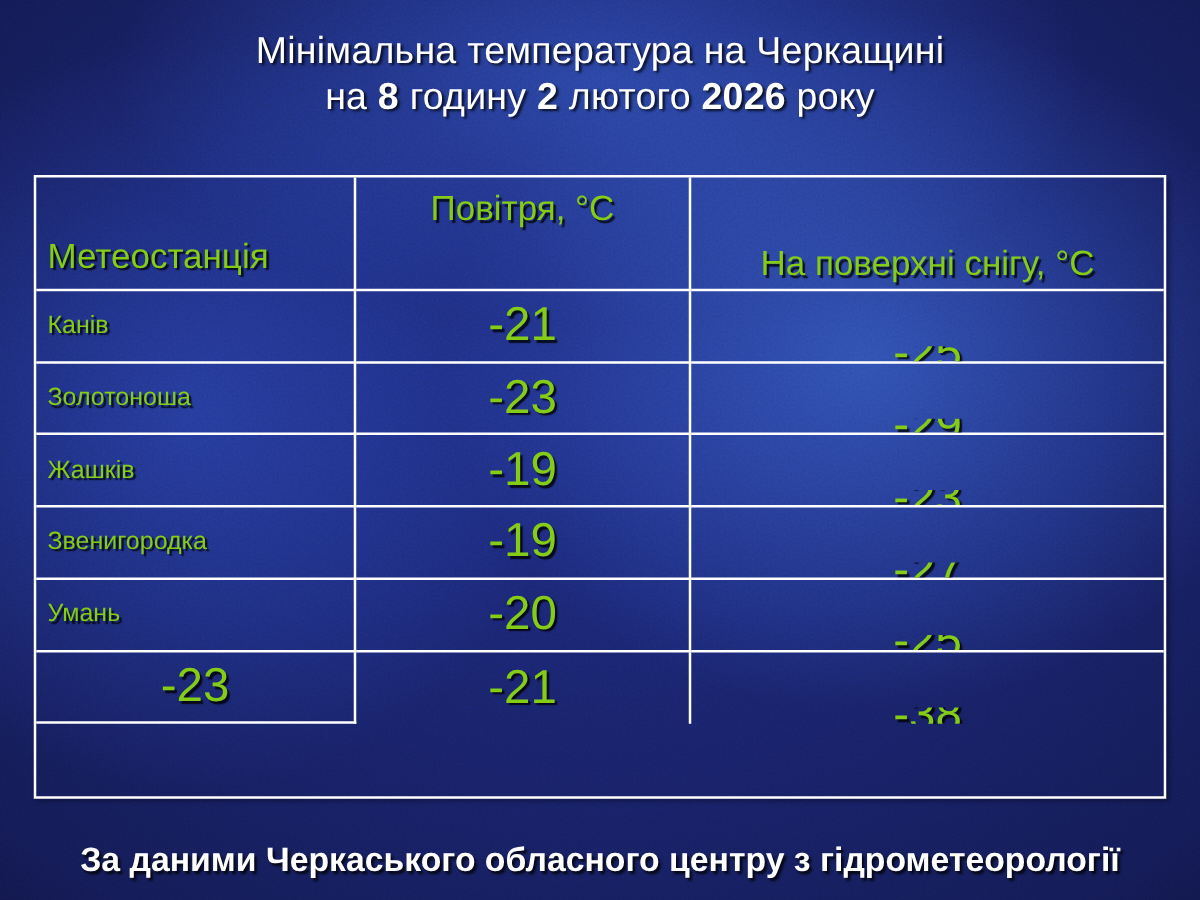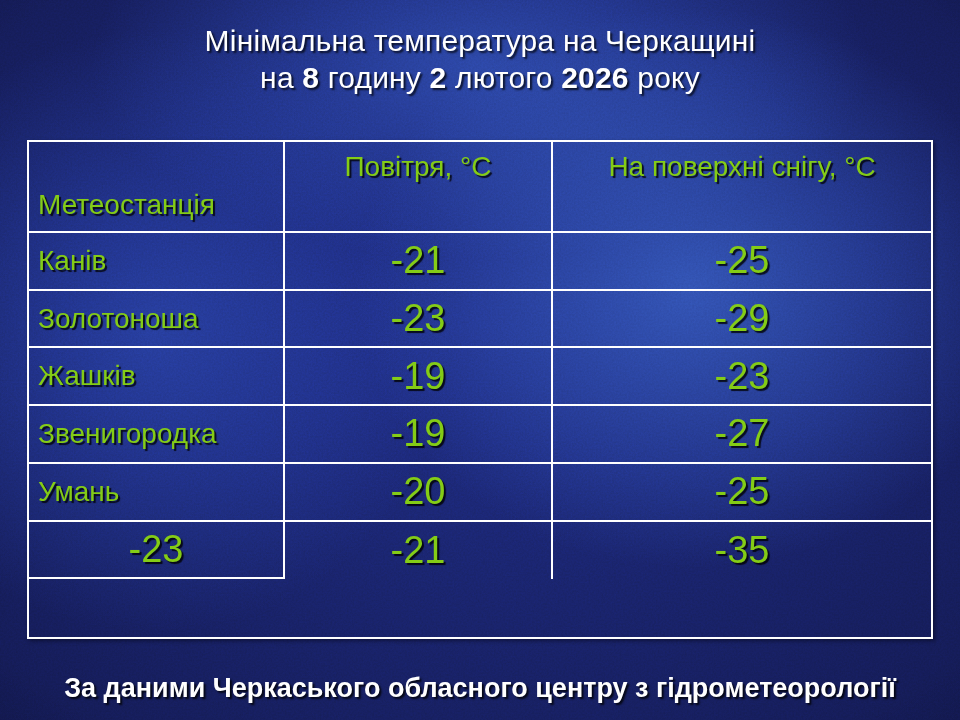--- a/index.html
+++ b/index.html
@@ -49,37 +49,37 @@
   }
   .cell {
     box-sizing: border-box;
     border-right: 2px solid #ffffff;
     border-bottom: 2px solid #ffffff;
     display: flex;
     color: #84cc16;
     text-shadow: 2px 2px 1px rgba(0,0,0,0.8);
     overflow: hidden;
   }
-  .cell.last-col { border-right: none; }
+  .cell.last-col { border-right: none; margin-top: 44px; }
   .cell.last-row { border-bottom: none; }
 
   .h-station {
     align-items: flex-end; justify-content: flex-start;
     padding: 0 0 10px 9px;
     font-size: 28px;
   }
   .h-val {
     align-items: flex-start; justify-content: center;
     padding-top: 9px;
     font-size: 28px;
   }
   .c-station {
     align-items: center; justify-content: flex-start;
     padding-left: 9px;
-    font-size: 28px;
+    font-size: 20px;
   }
   .c-num {
     align-items: center; justify-content: center;
     font-size: 38px; font-weight: 400;
   }
 
   .footer {
     position: absolute; bottom: 16px; left: 0; width: 100%;
     text-align: center;
     font-size: 27px; font-weight: 700; 
@@ -129,18 +129,18 @@
     <div class="cell c-num">-19</div>
     <div class="cell c-num last-col">-27</div>
 
     <div class="cell c-station">Умань</div>
     <div class="cell c-num">-20</div>
     <div class="cell c-num last-col">-25</div>
 
     <div class="cell c-num">-23</div>
 
     <div class="cell c-num last-row">-21</div>
-    <div class="cell c-num last-col last-row">-35</div>
+    <div class="cell c-num last-col last-row">-38</div>
   </div>
 
   <div class="footer">За даними Черкаського обласного центру з гідрометеорології</div>
 
 </div>
 
 </body></html>

